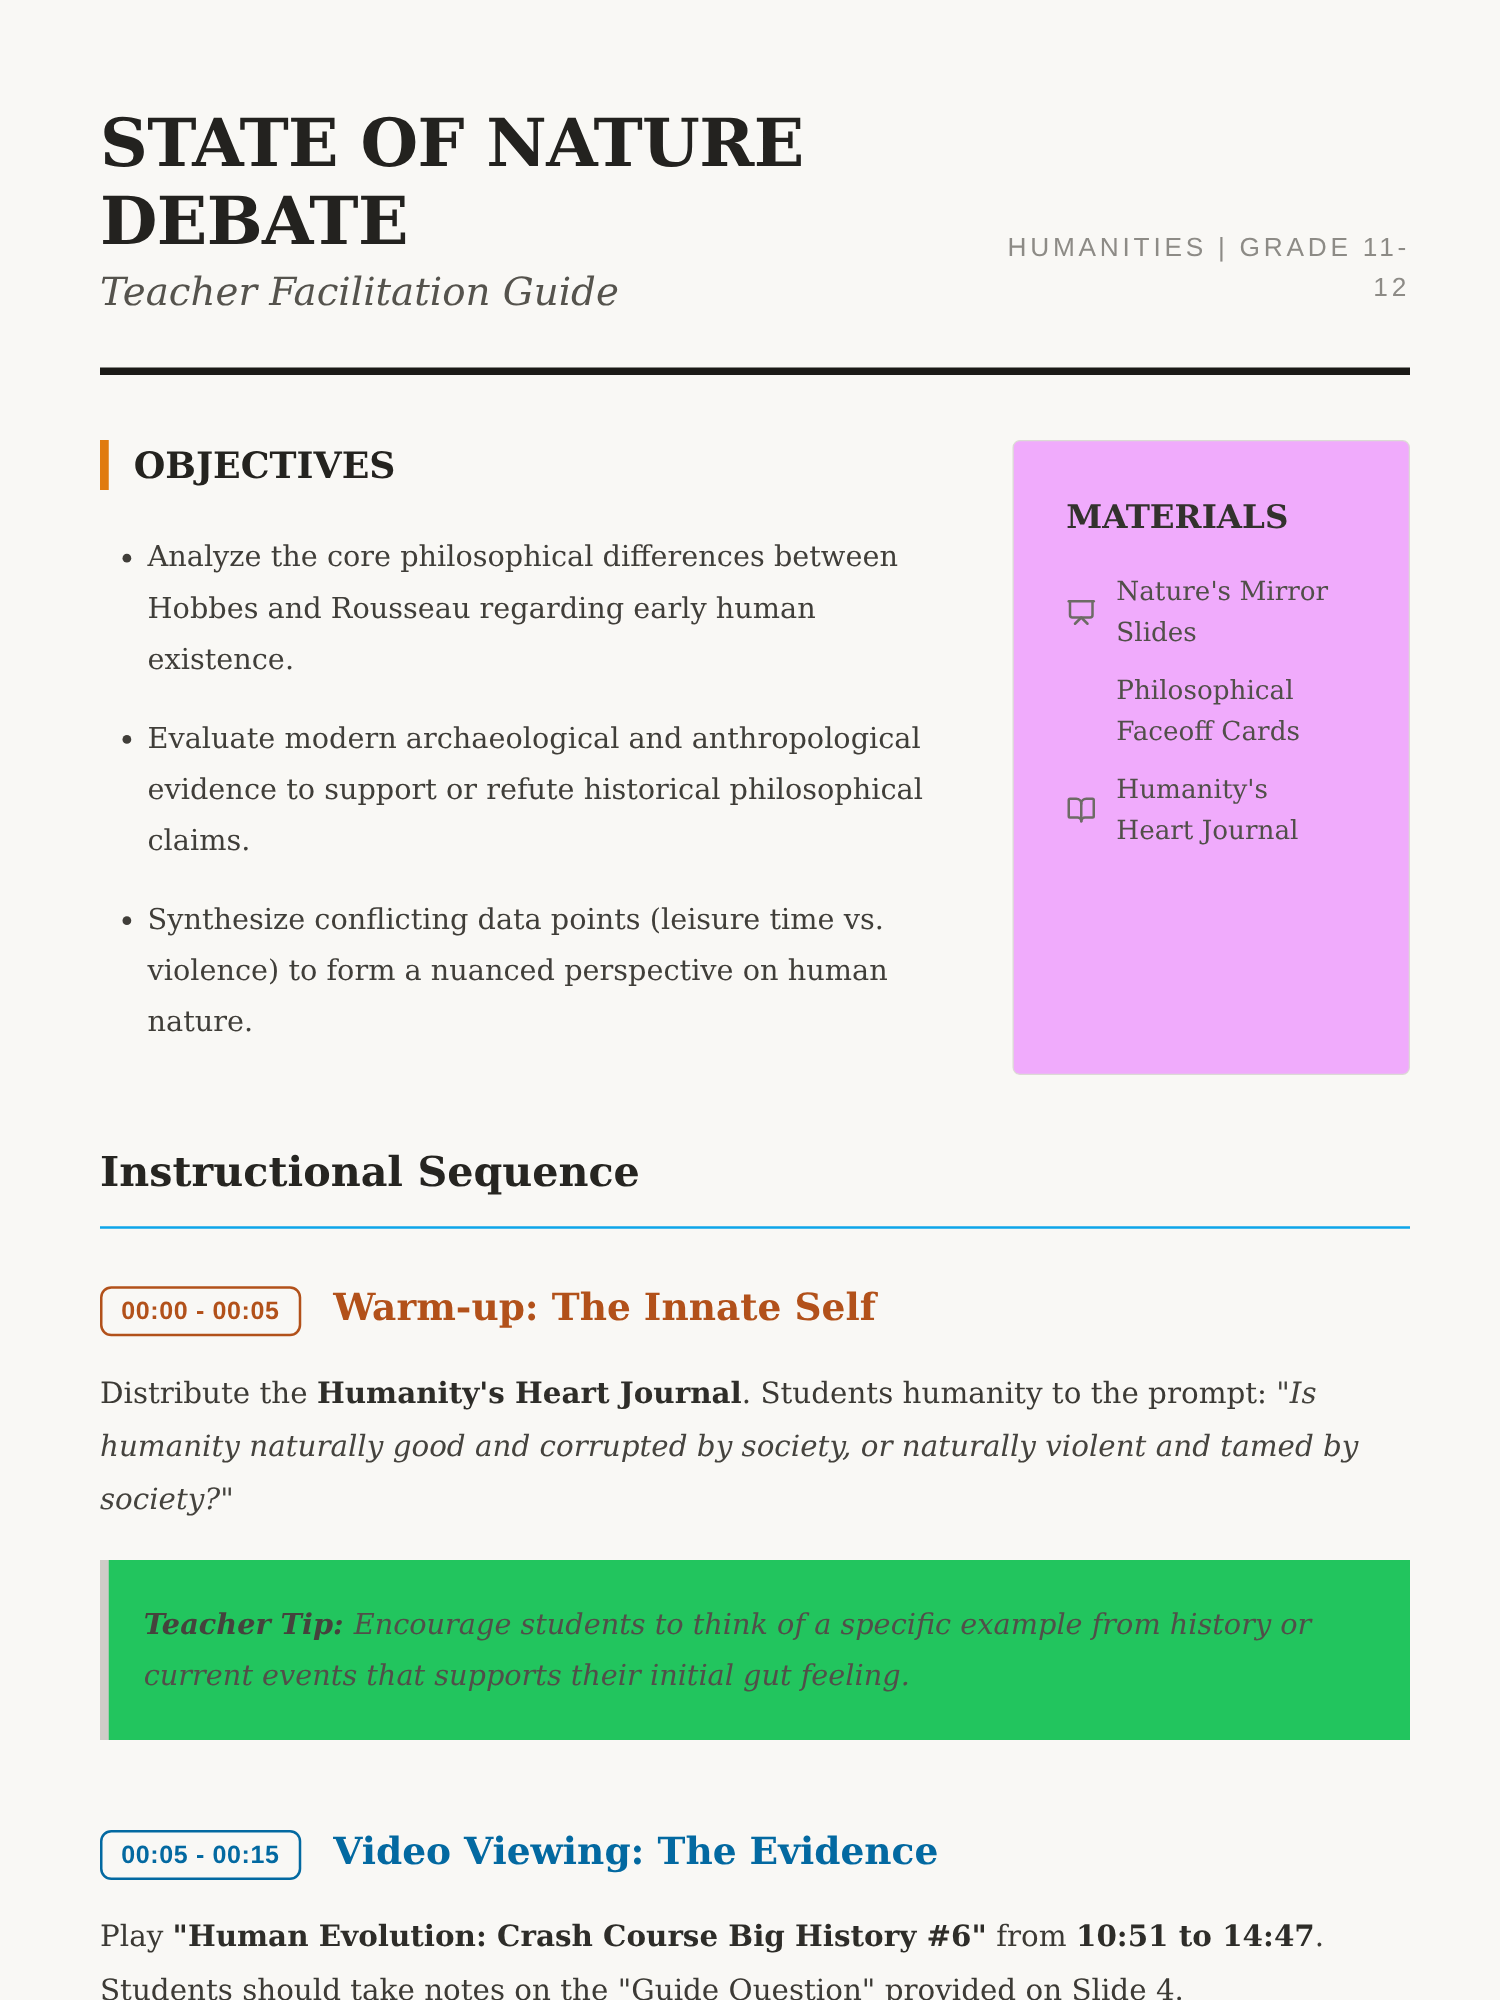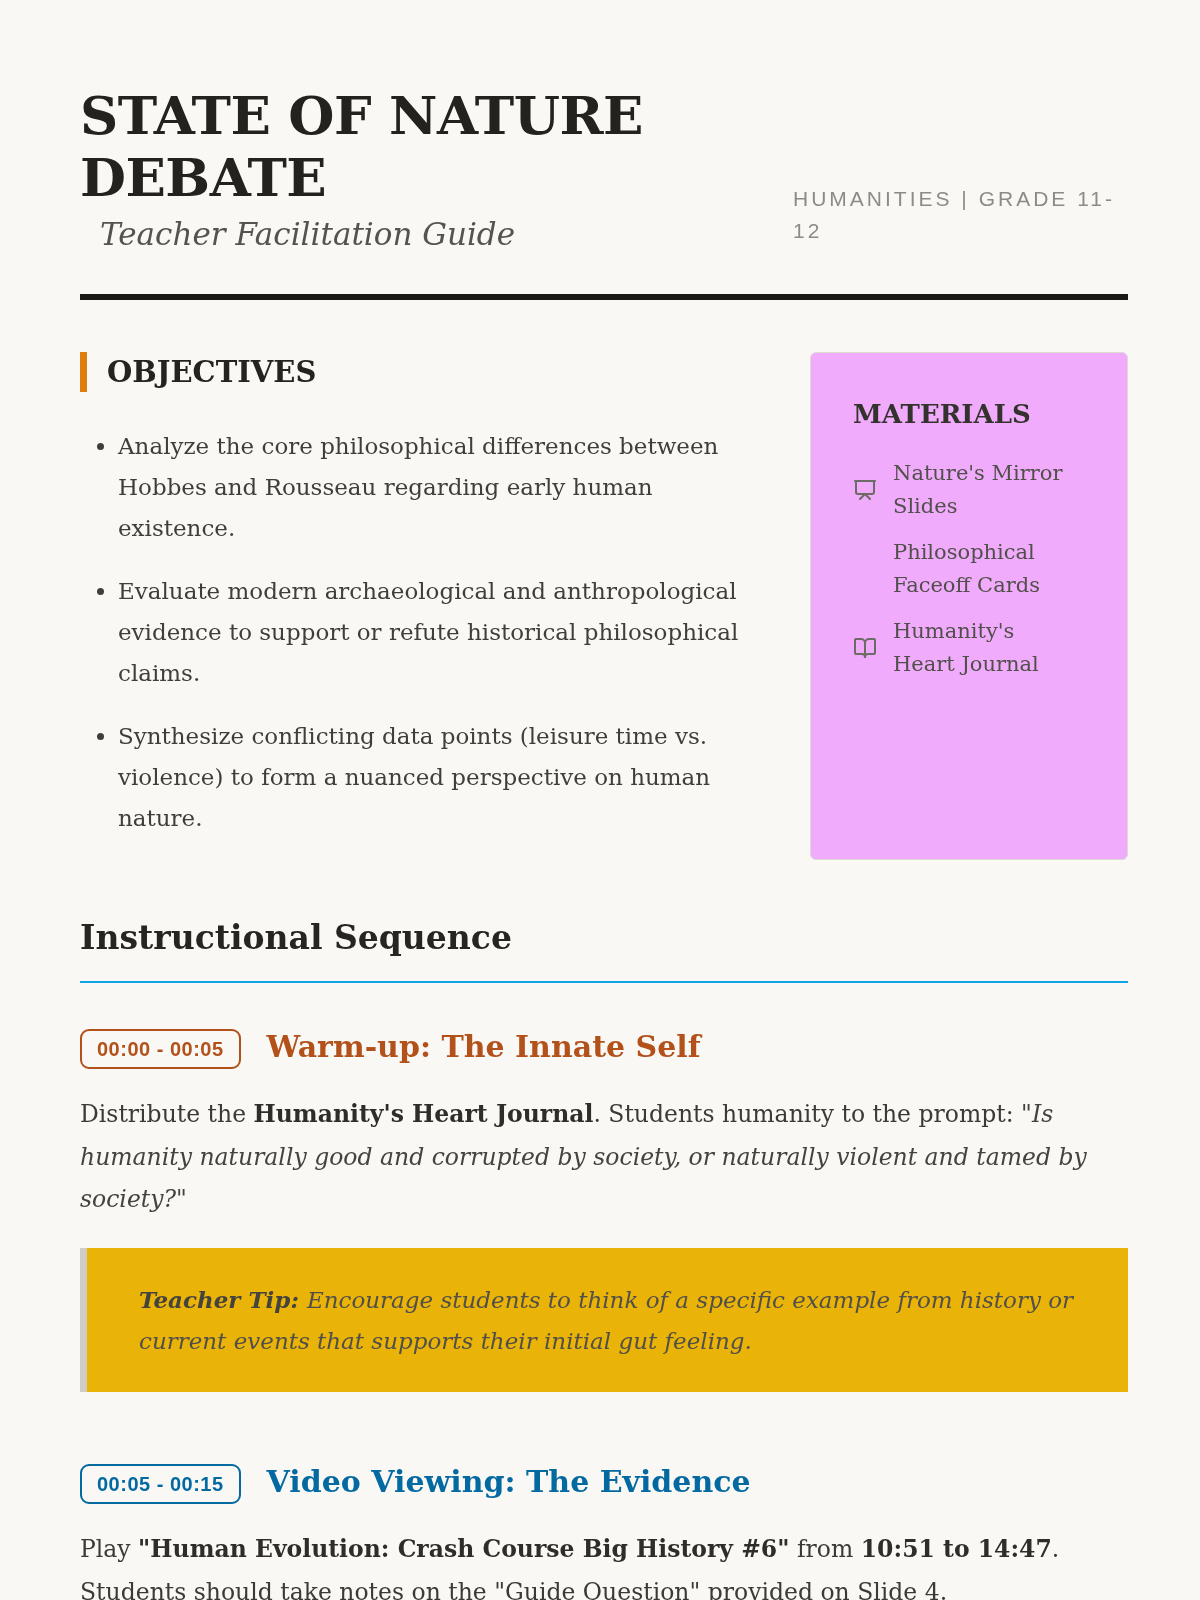--- a/index.html
+++ b/index.html
@@ -20,28 +20,28 @@
     line-height: 1.17;
     letter-spacing: -0.5px;
     color: #23221f;
     max-width: 640px;
   }
   .doc-subtitle {
     font-style: italic;
     font-size: 31px;
     color: #55534d;
     margin-top: 8px;
-    margin-left: 20px;
   }
   .doc-meta {
     font-family: "Liberation Sans", sans-serif;
     font-size: 21px;
     line-height: 1.55;
     letter-spacing: 3px;
     color: #8d8b86;
+    text-align: right;
     max-width: 335px;
     padding-bottom: 4px;
   }
   .header-rule { height: 6px; background: #1b1a17; margin-top: 42px; }
 
   
   .columns { display: grid; grid-template-columns: 1fr 318px; column-gap: 36px; margin-top: 52px; }
   .objectives-heading {
     font-size: 29px;
     font-weight: 700;
@@ -98,23 +98,23 @@
     font-size: 23.5px;
     line-height: 1.8;
     color: #3c3a35;
   }
   .step-body b { color: #2e2d29; }
   .step-body i { color: #45433e; }
 
   
   .tip-box {
     margin-top: 28px;
-    background: #eab308;
+    background: #22c55e;
     border-left: 7px solid #cfccc7;
-    padding: 32px 30px 30px 52px;
+    padding: 32px 30px 30px 28px;
   }
   .tip-text { font-style: italic; font-size: 23px; line-height: 1.78; color: #514f49; }
   .tip-text strong { font-weight: 700; color: #45433d; }
 
   .step-video { margin-top: 72px; }
 </style>
 </head>
 <body>
 
 <div class="page">

